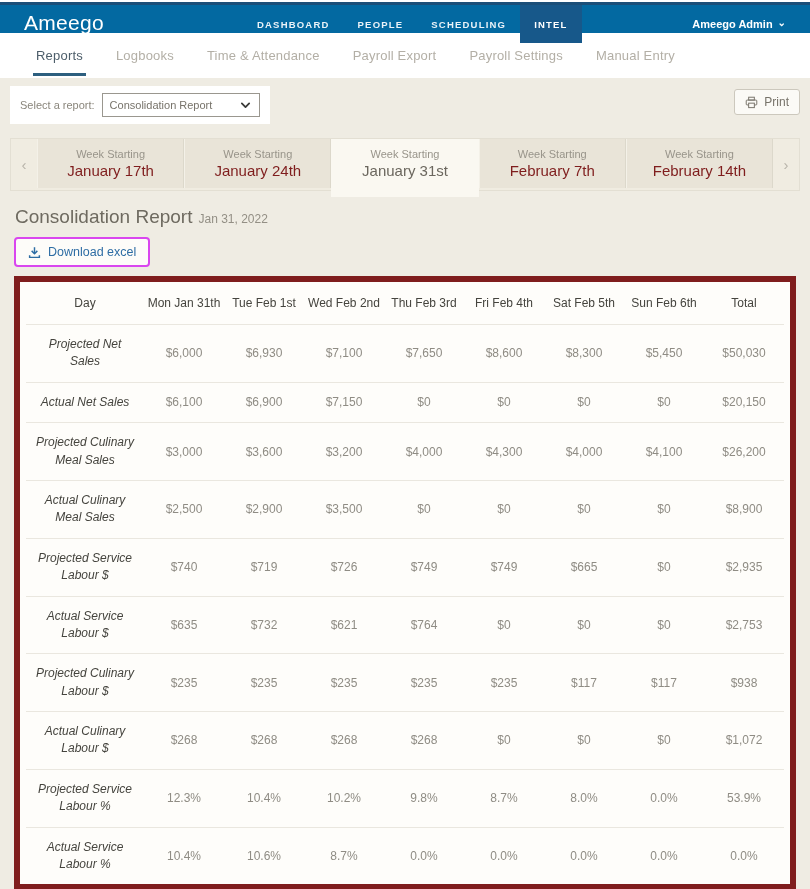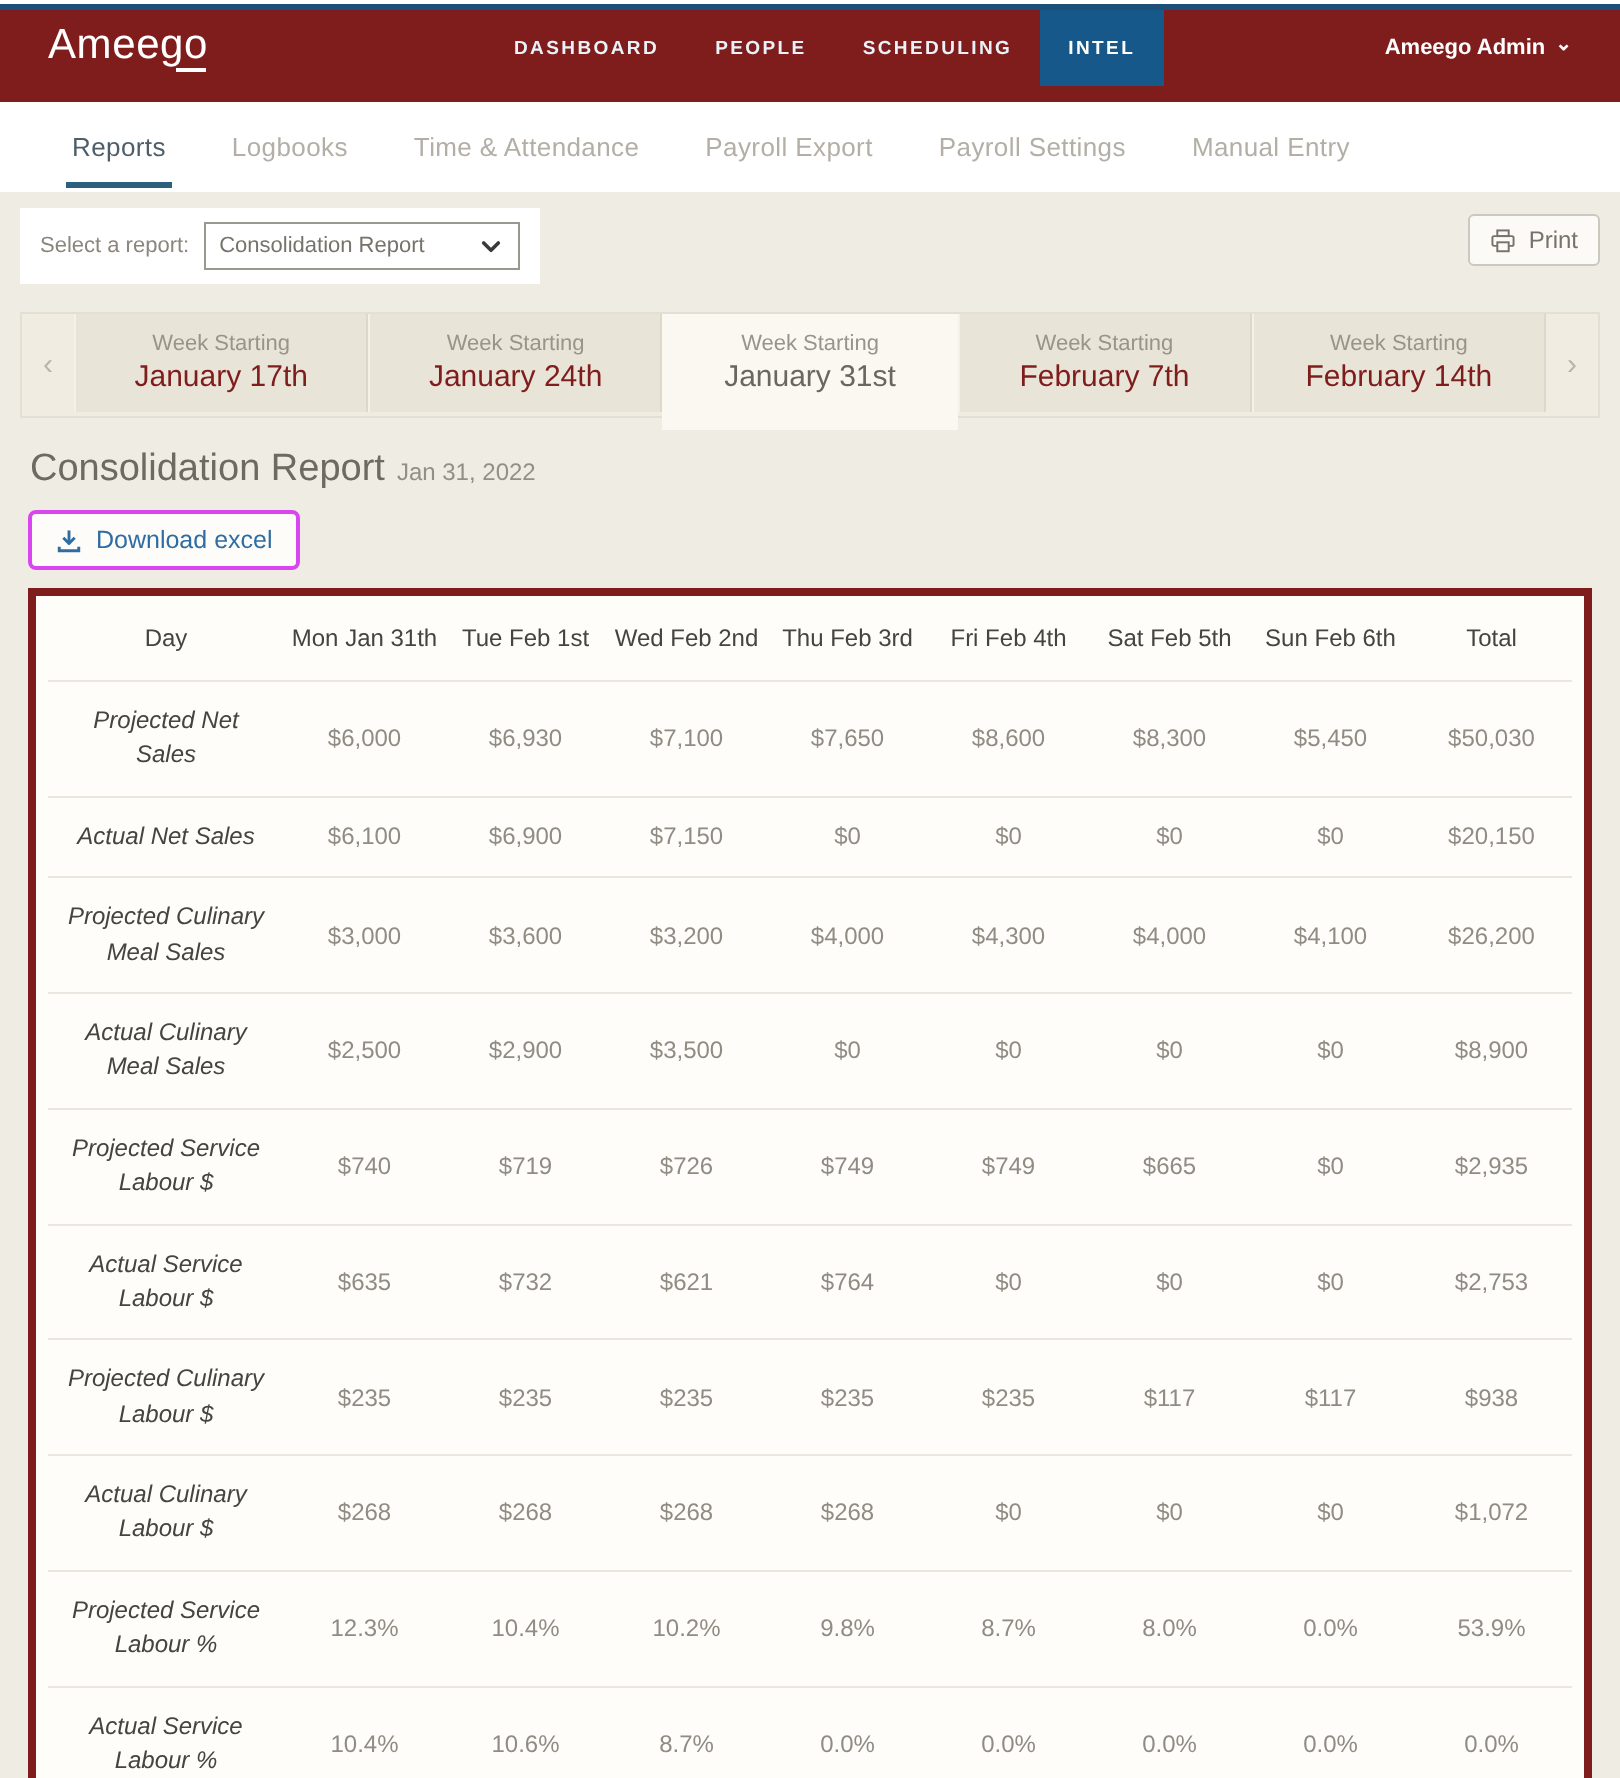--- a/index.html
+++ b/index.html
@@ -9,22 +9,22 @@
     background: #efece3;
     overflow: hidden;
     position: relative;
   }
   
   .top-edge-white { height: 2px; background: #ffffff; }
   .top-edge-dark  { height: 3px; background: #1a507a0; background: #1b4f79; }
   
   .topnav {
     position: relative;
-    height: 46px;
-    background: #7f1d1d;
+    height: 28px;
+    background: #0369a1;
     color: #fff;
   }
   .logo {
     position: absolute; left: 24px; top: 6px;
     font-size: 21px; letter-spacing: .3px; color: #fff;
     cursor: pointer;
   }
   .logo::after {
     content: ""; position: absolute; right: 1px; bottom: -1px;
     width: 15px; height: 2px; background: #fff;
@@ -108,21 +108,21 @@
   .report-date { font-size: 12px; color: #938f85; margin-left: 6px; }
   .download-btn {
     position: absolute; left: 14px; top: 159px;
     display: inline-flex; align-items: center; gap: 7px;
     background: #fdfcf9; border: 2px solid #d946ef; border-radius: 4px;
     padding: 6px 12px; font-size: 12.5px; color: #2e6da4; cursor: pointer;
   }
   
   .table-card {
     position: absolute; left: 14px; right: 14px; top: 198px;
-    background: #fefdfa; border: 4px solid #7f1d1d; padding: 0 6px;
+    background: #fefdfa; border: 6px solid #7f1d1d; padding: 0 6px;
   }
   table { width: 100%; border-collapse: collapse; table-layout: fixed; }
   th {
     font-weight: normal; font-size: 12px; color: #45443e;
     padding: 14px 3px; text-align: center;
   }
   th.first { width: 118px; }
   td {
     font-size: 12px; text-align: center; vertical-align: middle;
     padding: 11px 3px; border-top: 1px solid #eae7df;

